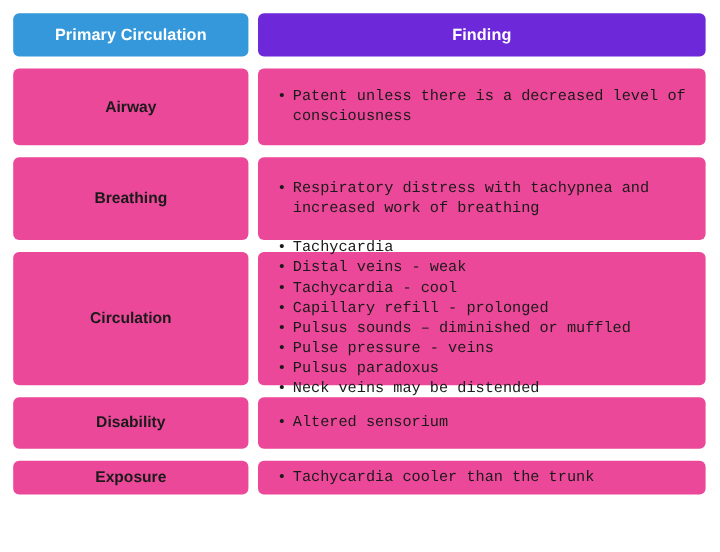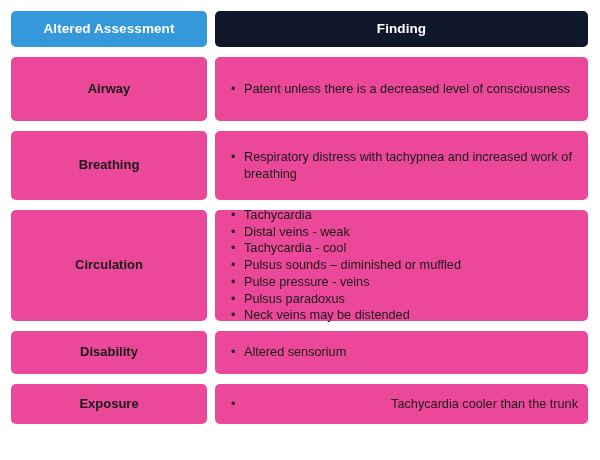--- a/index.html
+++ b/index.html
@@ -49,21 +49,21 @@
   }
 
   
   .header-row .cell {
     height: 36px;
   }
   .cell-head-left {
     background: #3498db;
   }
   .cell-head-right {
-    background: #0f172a;
+    background: #6d28d9;
     justify-content: center;
     text-align: center;
   }
   .head-text {
     color: #ffffff;
     font-size: 13.5px;
     font-weight: bold;
     letter-spacing: 0.1px;
     line-height: 1.2;
   }
@@ -77,20 +77,21 @@
     font-size: 13px;
     font-weight: bold;
     line-height: 1.25;
   }
 
   .findings {
     list-style: none;
     margin: 0;
     padding: 0 10px 0 16px;
     width: 100%;
+    font-family: Liberation Mono, monospace;
   }
   .finding-item {
     position: relative;
     color: #1a1a1a;
     font-size: 12.7px;
     line-height: 1.32;
     padding-left: 13px;
     margin: 0;
   }
   .finding-item + .finding-item {
@@ -104,30 +105,30 @@
     font-size: 12.7px;
     line-height: 1.32;
     color: #1a1a1a;
   }
 
   
   .r-airway .cell { height: 64px; }
   .r-breathing .cell { height: 69px; }
   .r-circulation .cell { height: 111px; }
   .r-disability .cell { height: 43px; }
-  .r-exposure .cell { height: 40px; text-align: right; }
+  .r-exposure .cell { height: 28px; }
 </style>
 </head>
 <body>
 
 <div class="table-wrap">
 
   <div class="row header-row">
     <div class="cell col-left cell-head-left">
-      <span class="head-text">Altered Assessment</span>
+      <span class="head-text">Primary Circulation</span>
     </div>
     <div class="cell col-right cell-head-right">
       <span class="head-text">Finding</span>
     </div>
   </div>
 
   <div class="row r-airway">
     <div class="cell col-left cell-body">
       <span class="assess-text">Airway</span>
     </div>
@@ -151,20 +152,21 @@
 
   <div class="row r-circulation">
     <div class="cell col-left cell-body">
       <span class="assess-text">Circulation</span>
     </div>
     <div class="cell col-right cell-body">
       <ul class="findings">
         <li class="finding-item">Tachycardia</li>
         <li class="finding-item">Distal veins - weak</li>
         <li class="finding-item">Tachycardia - cool</li>
+        <li class="finding-item">Capillary refill - prolonged</li>
         <li class="finding-item">Pulsus sounds – diminished or muffled</li>
         <li class="finding-item">Pulse pressure - veins</li>
         <li class="finding-item">Pulsus paradoxus</li>
         <li class="finding-item">Neck veins may be distended</li>
       </ul>
     </div>
   </div>
 
   <div class="row r-disability">
     <div class="cell col-left cell-body">

